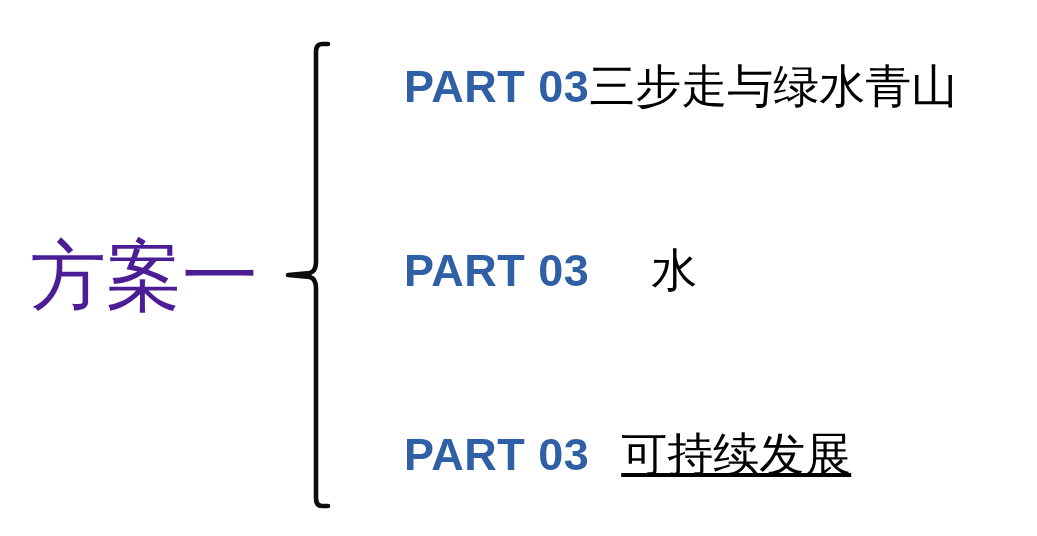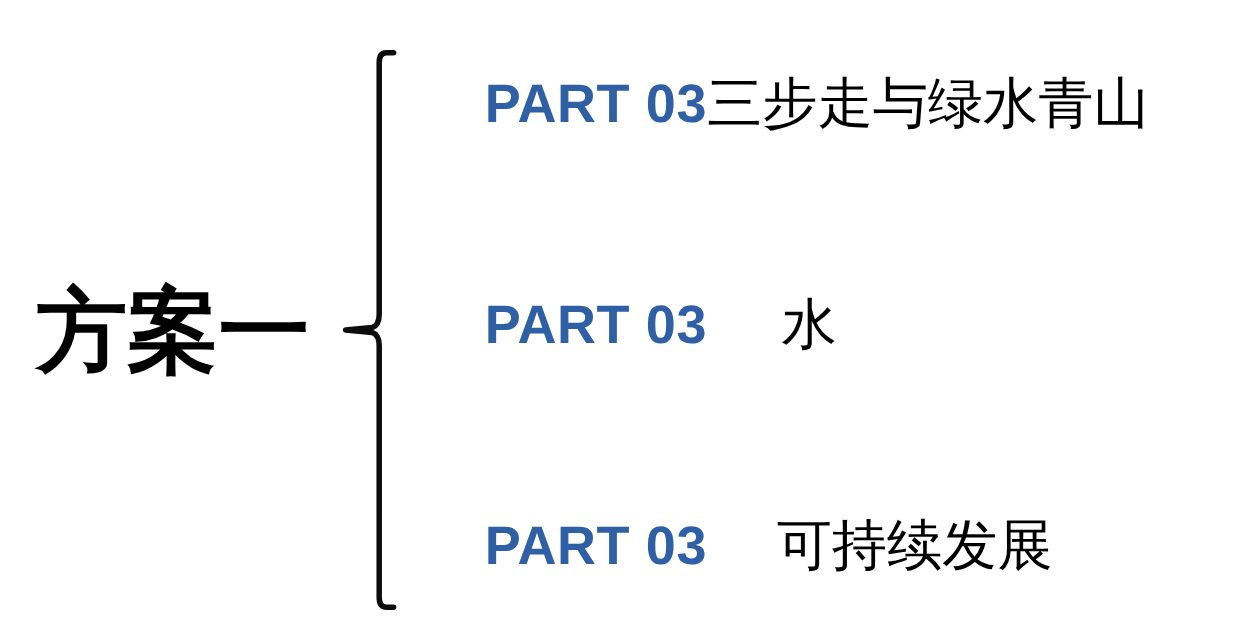--- a/index.html
+++ b/index.html
@@ -21,23 +21,23 @@
 
   
   #plan-title {
     position: absolute;
     left: 30px;
     top: 228px;
     width: 230px;
     height: 96px;
     line-height: 96px;
     font-size: 76px;
-    font-weight: 700;
+    font-weight: 400;
     letter-spacing: 0px;
-    color: #000000;
+    color: #4c1d95;
     white-space: nowrap;
     font-family: "DejaVu Sans", "Liberation Sans", sans-serif;
   }
 
   
   #brace-wrap {
     position: absolute;
     left: 258px;
     top: 40px;
     width: 70px;
@@ -74,21 +74,21 @@
   }
   .part-text {
     font-size: 46px;
     font-weight: 400;
     color: #000000;
     line-height: 1;
     font-family: "DejaVu Sans", "Liberation Sans", sans-serif;
   }
   #row-0 .part-text { }
   #row-1 .part-text { margin-left: 62px; }
-  #row-2 .part-text { margin-left: 58px; }
+  #row-2 .part-text { margin-left: 32px; text-decoration: underline; }
 </style>
 </head>
 <body>
 
 <div id="slide">
 
   <div id="plan-title">方案一</div>
 
   <div id="brace-wrap">
     <svg id="brace-svg" viewBox="0 0 70 470" xmlns="http://www.w3.org/2000/svg">

